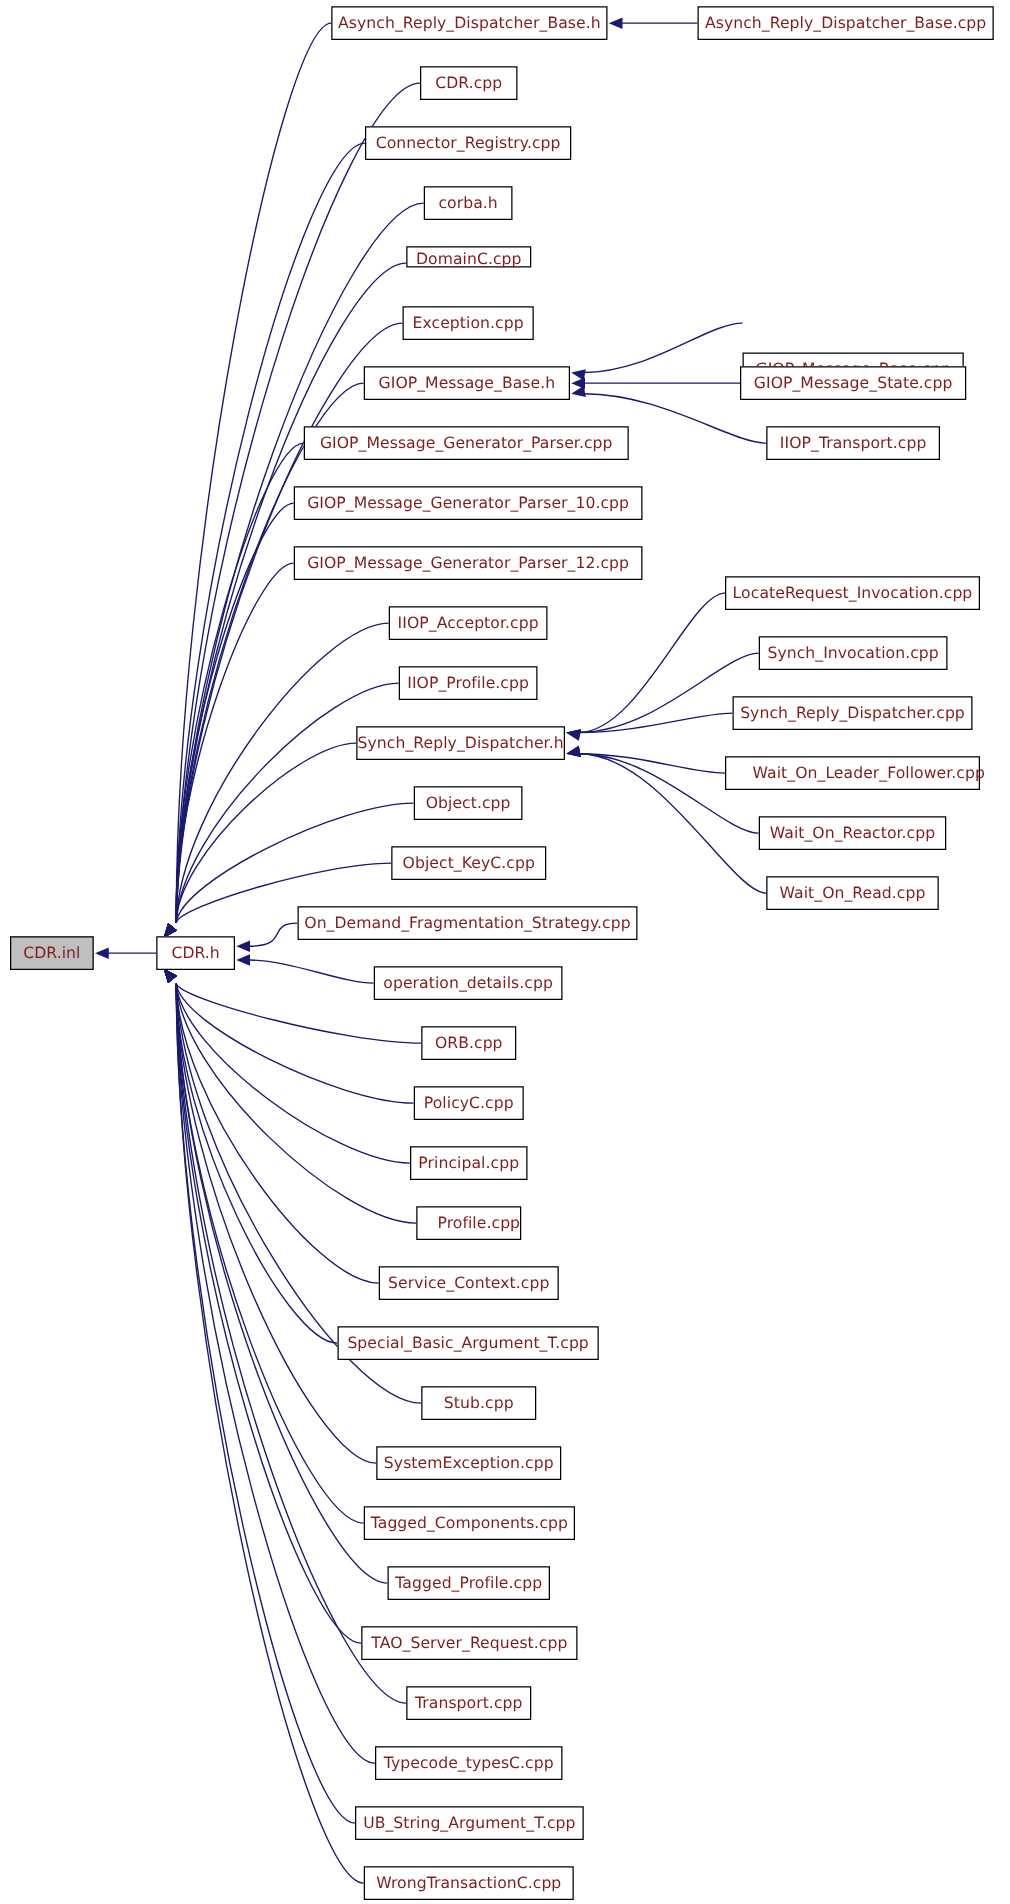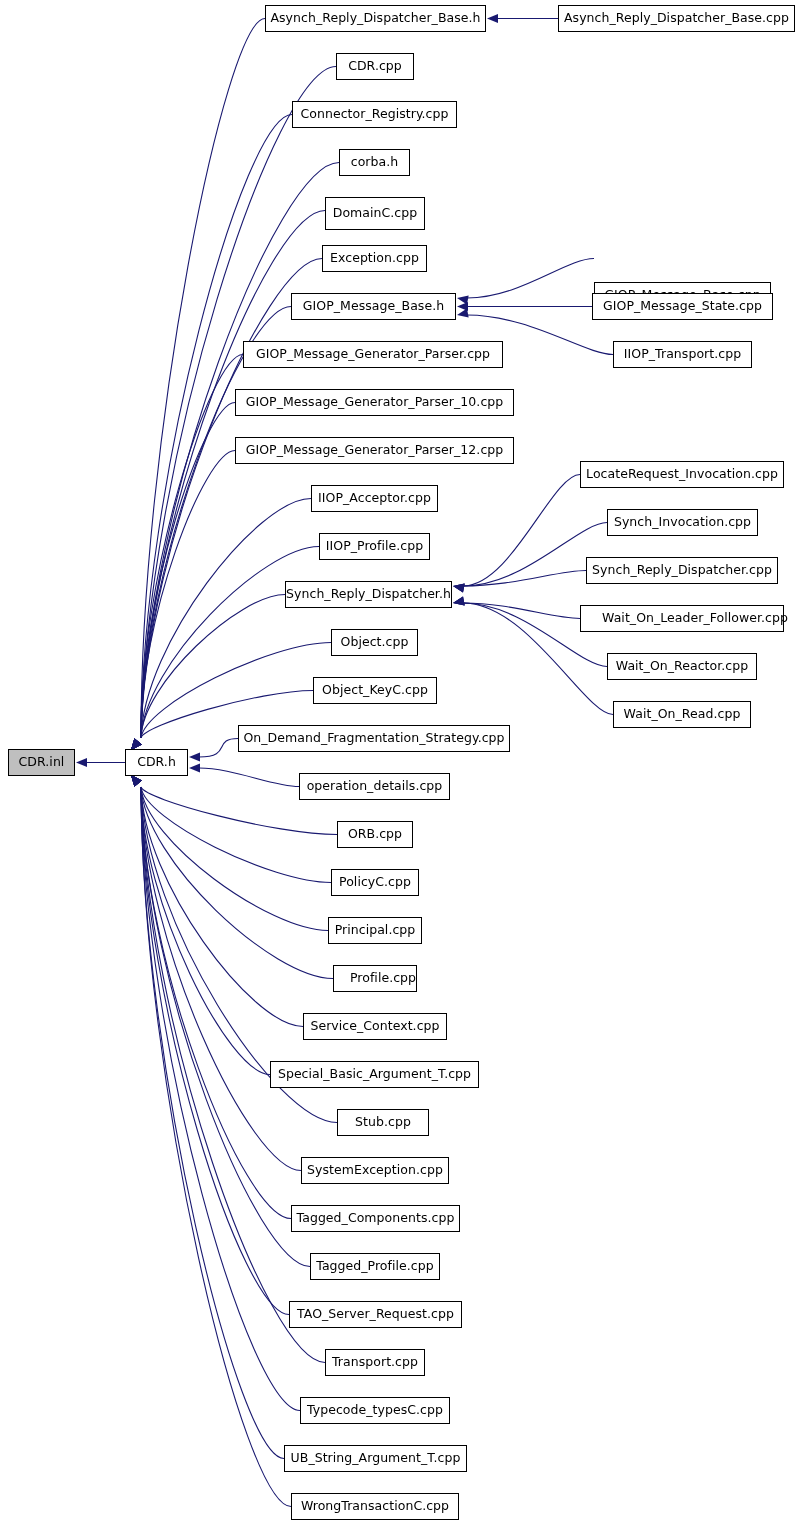--- a/index.html
+++ b/index.html
@@ -24,21 +24,21 @@
     top: 0;
     width: 808px;
     height: 1523px;
     pointer-events: none;
   }
   .node {
     position: absolute;
     box-sizing: border-box;
     border: 1px solid #000000;
     background: #ffffff;
-    color: #000000;
+    color: #7f1d1d;
     font-size: 12.5px;
     line-height: 1;
     display: flex;
     align-items: center;
     justify-content: center;
     white-space: nowrap;
     letter-spacing: 0.05px;
     z-index: 2;
   }
   .node.highlight {
@@ -151,21 +151,21 @@
     </div>
     <div class="node" style="left: 336px; top: 53px; width: 78px; height: 27px;">
       <span class="node-label">CDR.cpp</span>
     </div>
     <div class="node" style="left: 292px; top: 101px; width: 165px; height: 27px;">
       <span class="node-label">Connector_Registry.cpp</span>
     </div>
     <div class="node" style="left: 339px; top: 149px; width: 71px; height: 27px;">
       <span class="node-label">corba.h</span>
     </div>
-    <div class="node" style="left: 325px; top: 197px; width: 100px; height: 33px;">
+    <div class="node" style="left: 325px; top: 197px; width: 100px; height: 17px; align-items: flex-end;">
       <span class="node-label">DomainC.cpp</span>
     </div>
     <div class="node" style="left: 322px; top: 245px; width: 105px; height: 27px;">
       <span class="node-label">Exception.cpp</span>
     </div>
     <div class="node" style="left: 291px; top: 293px; width: 165px; height: 27px;">
       <span class="node-label">GIOP_Message_Base.h</span>
     </div>
     <div class="node" style="left: 243px; top: 341px; width: 260px; height: 27px;">
       <span class="node-label">GIOP_Message_Generator_Parser.cpp</span>

